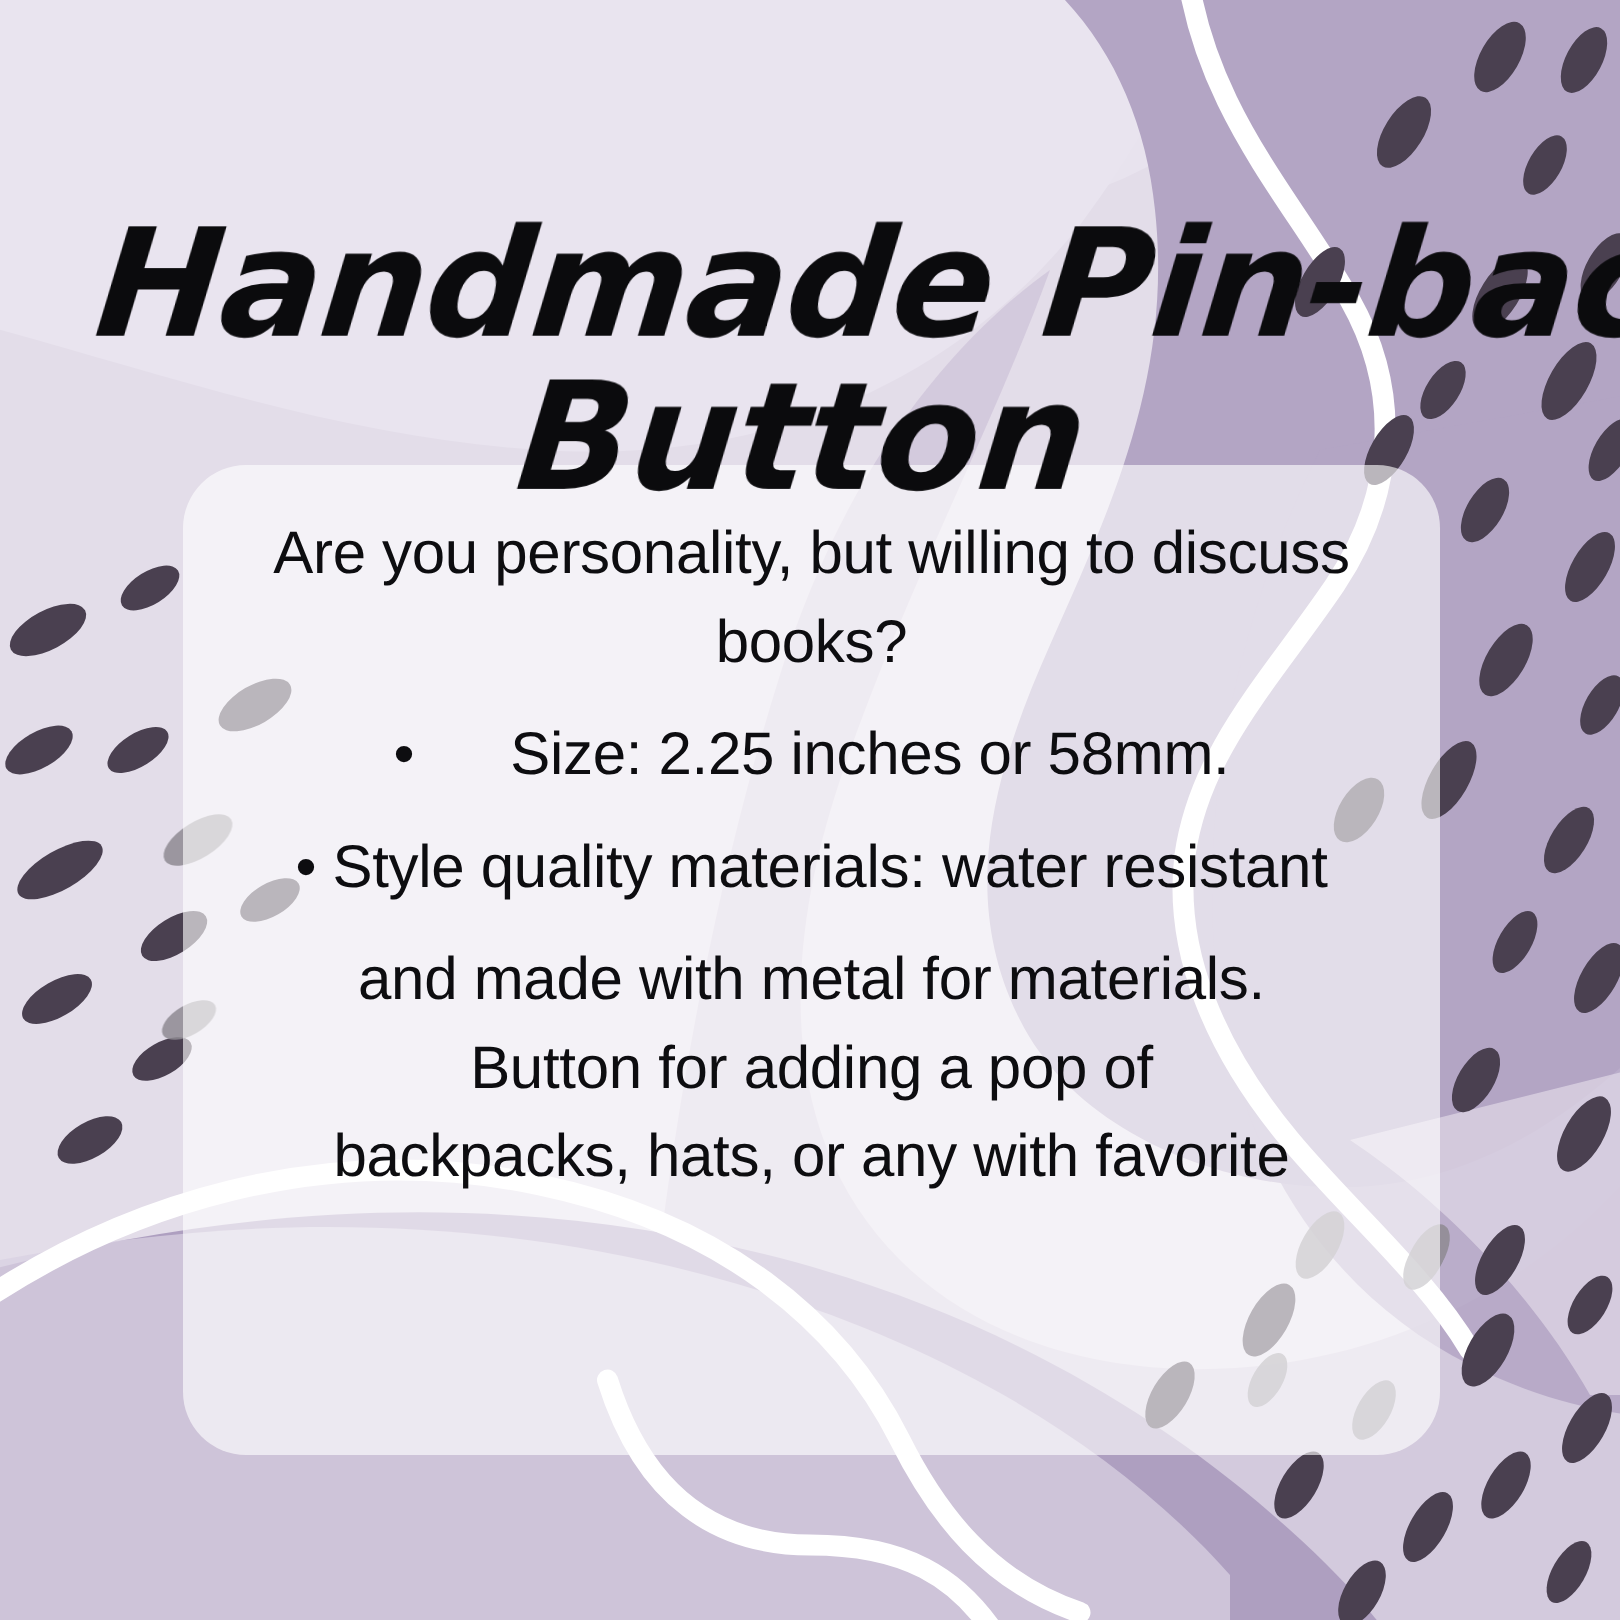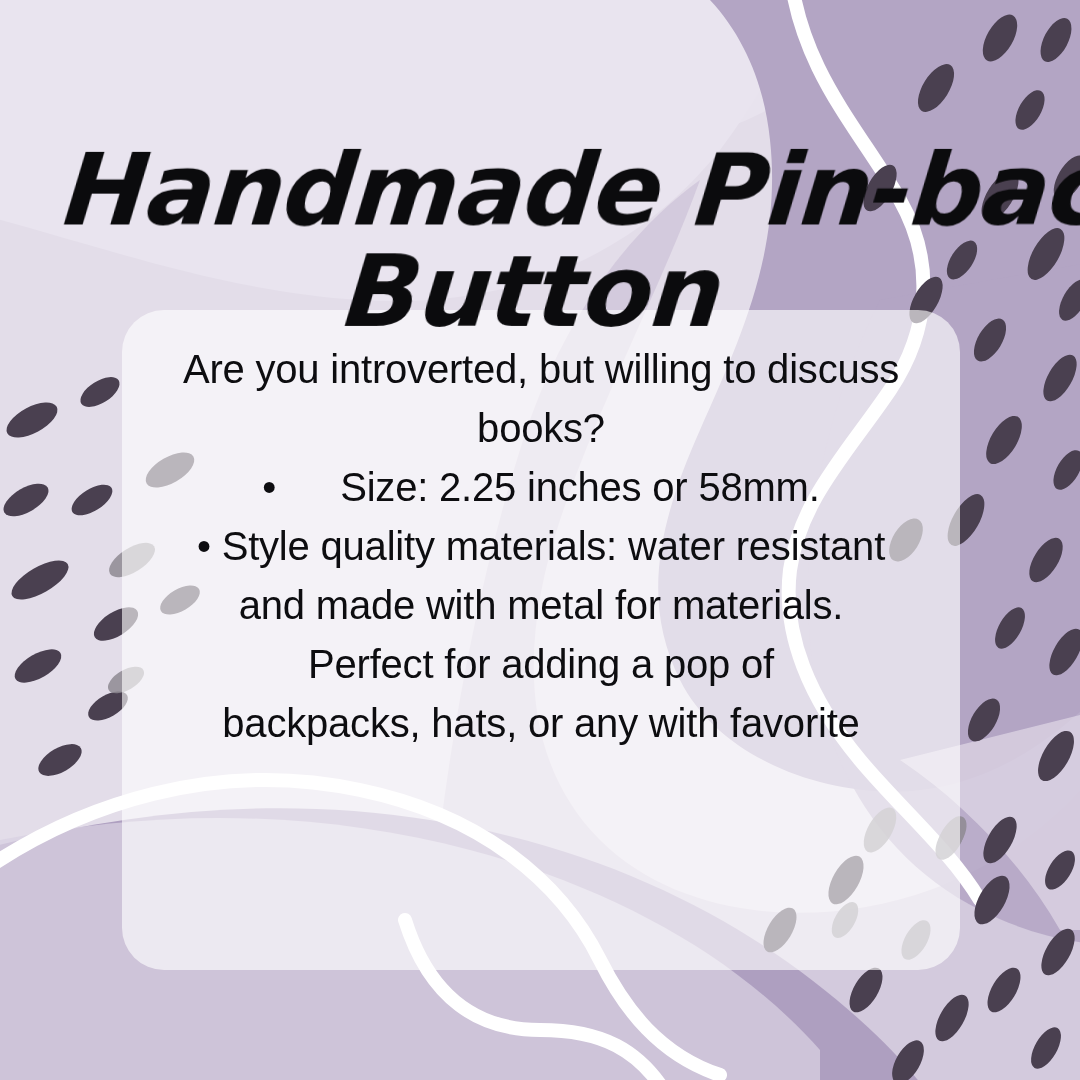--- a/index.html
+++ b/index.html
@@ -52,21 +52,21 @@
     width:802px;
     z-index:7;
     text-align:center;
     color:#0D0D10;
     font-family:"Liberation Sans", sans-serif;
     font-size:40px;
     line-height:59px;
     letter-spacing:-0.2px;
   }
   .para{display:block;margin:0;}
-  .bullet-line{display:block;margin:0;}
+  .bullet-line{display:block;margin:16px;}
   .bullet-dot{display:inline-block;}
   .b-gap{display:inline-block;width:64px;}
 </style>
 </head>
 <body>
 
 <div id="poster">
 
   <svg class="bg-svg" viewBox="0 0 1080 1080" aria-hidden="true">
 
@@ -165,25 +165,25 @@
   </svg>
 
   <div id="card"></div>
 
   <h1 id="title">
     <span class="t-line t-line1">Handmade Pin-back</span>
     <span class="t-line t-line2">Button</span>
   </h1>
 
   <div id="body-copy">
-    <span class="para">Are you introverted, but willing to discuss</span>
+    <span class="para">Are you personality, but willing to discuss</span>
     <span class="para">books?</span>
 
     <span class="bullet-line"><span class="bullet-dot">•</span><span class="b-gap"></span><span>Size: 2.25 inches or 58mm.</span></span>
 
     <span class="bullet-line"><span class="bullet-dot">•</span>&nbsp;<span>Style quality materials: water resistant</span></span>
     <span class="para">and made with metal for materials.</span>
 
-    <span class="para">Perfect for adding a pop of</span>
+    <span class="para">Button for adding a pop of</span>
     <span class="para">backpacks, hats, or any with favorite</span>
   </div>
 
 </div>
 
 </body></html>

